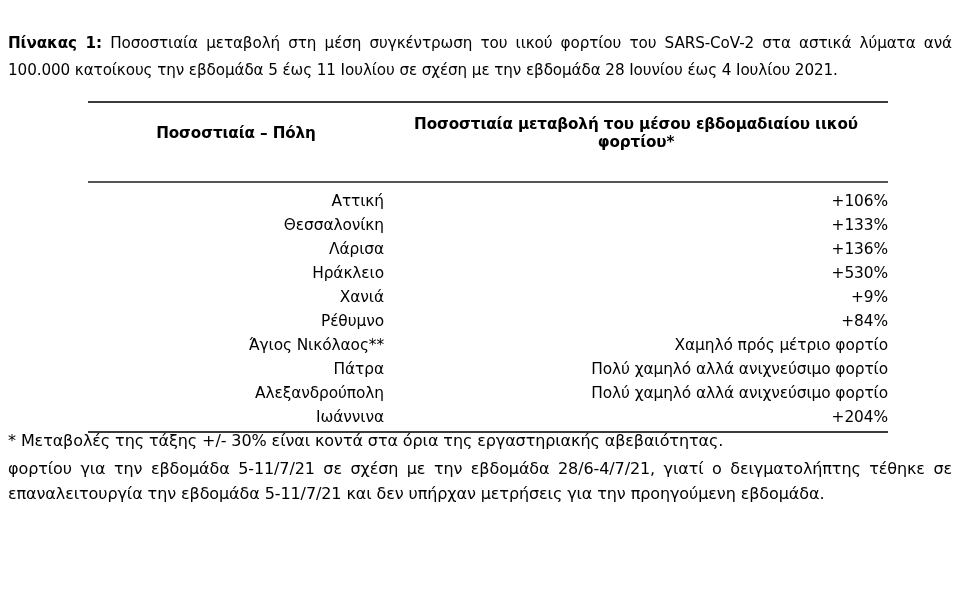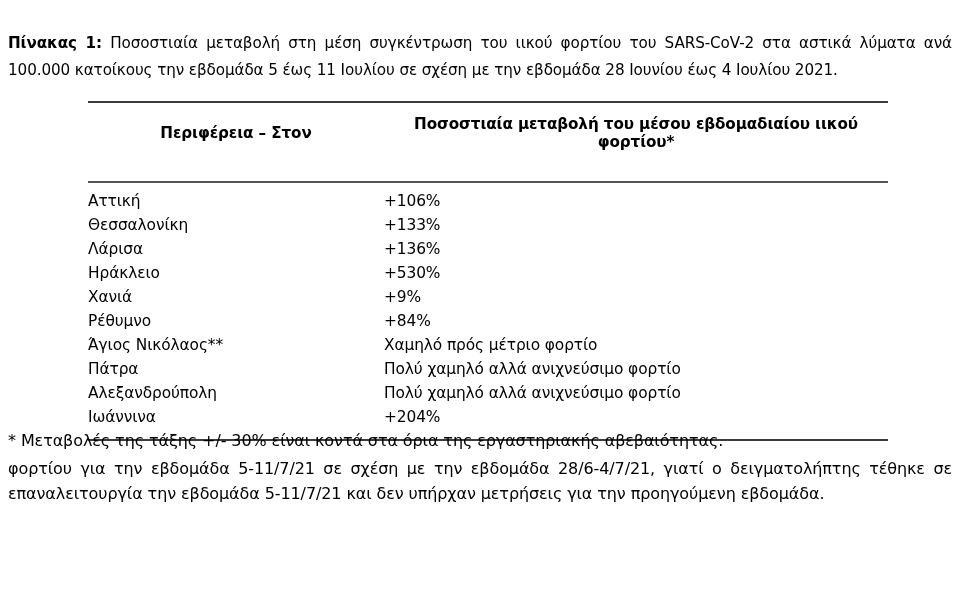--- a/index.html
+++ b/index.html
@@ -77,29 +77,29 @@
     font-size: 15.2px;
     font-weight: bold;
     padding: 12px 0 30px 0;
     text-align: center;
     letter-spacing: -0.1px;
   }
   table.datatable td {
     font-size: 15.4px;
     font-weight: normal;
     padding: 1.5px 0;
-    text-align: left;
+    text-align: right;
     line-height: 21px;
     letter-spacing: -0.1px;
   }
   table.datatable tbody tr:first-child td {
     padding-top: 8px;
   }
   table.datatable tbody tr:last-child td {
-    padding-bottom: 11px;
+    padding-bottom: 3px;
   }
 
   
   .footnotes {
     position: absolute;
     left: 8px;
     top: 428px;
     width: 944px;
     font-size: 16px;
     line-height: 25.5px;
@@ -128,21 +128,21 @@
   <div class="table-wrap">
     <div class="rule"></div>
 
     <table class="datatable">
       <colgroup>
           <col class="c1">
           <col class="c2">
         </colgroup>
       <thead>
         <tr>
-          <th>Περιφέρεια – Στον</th>
+          <th>Ποσοστιαία – Πόλη</th>
           <th>Ποσοστιαία μεταβολή του μέσου εβδομαδιαίου ιικού φορτίου*</th>
         </tr>
       </thead>
     </table>
 
     <div class="rule thin"></div>
 
     <table class="datatable">
       <colgroup>
           <col class="c1">

